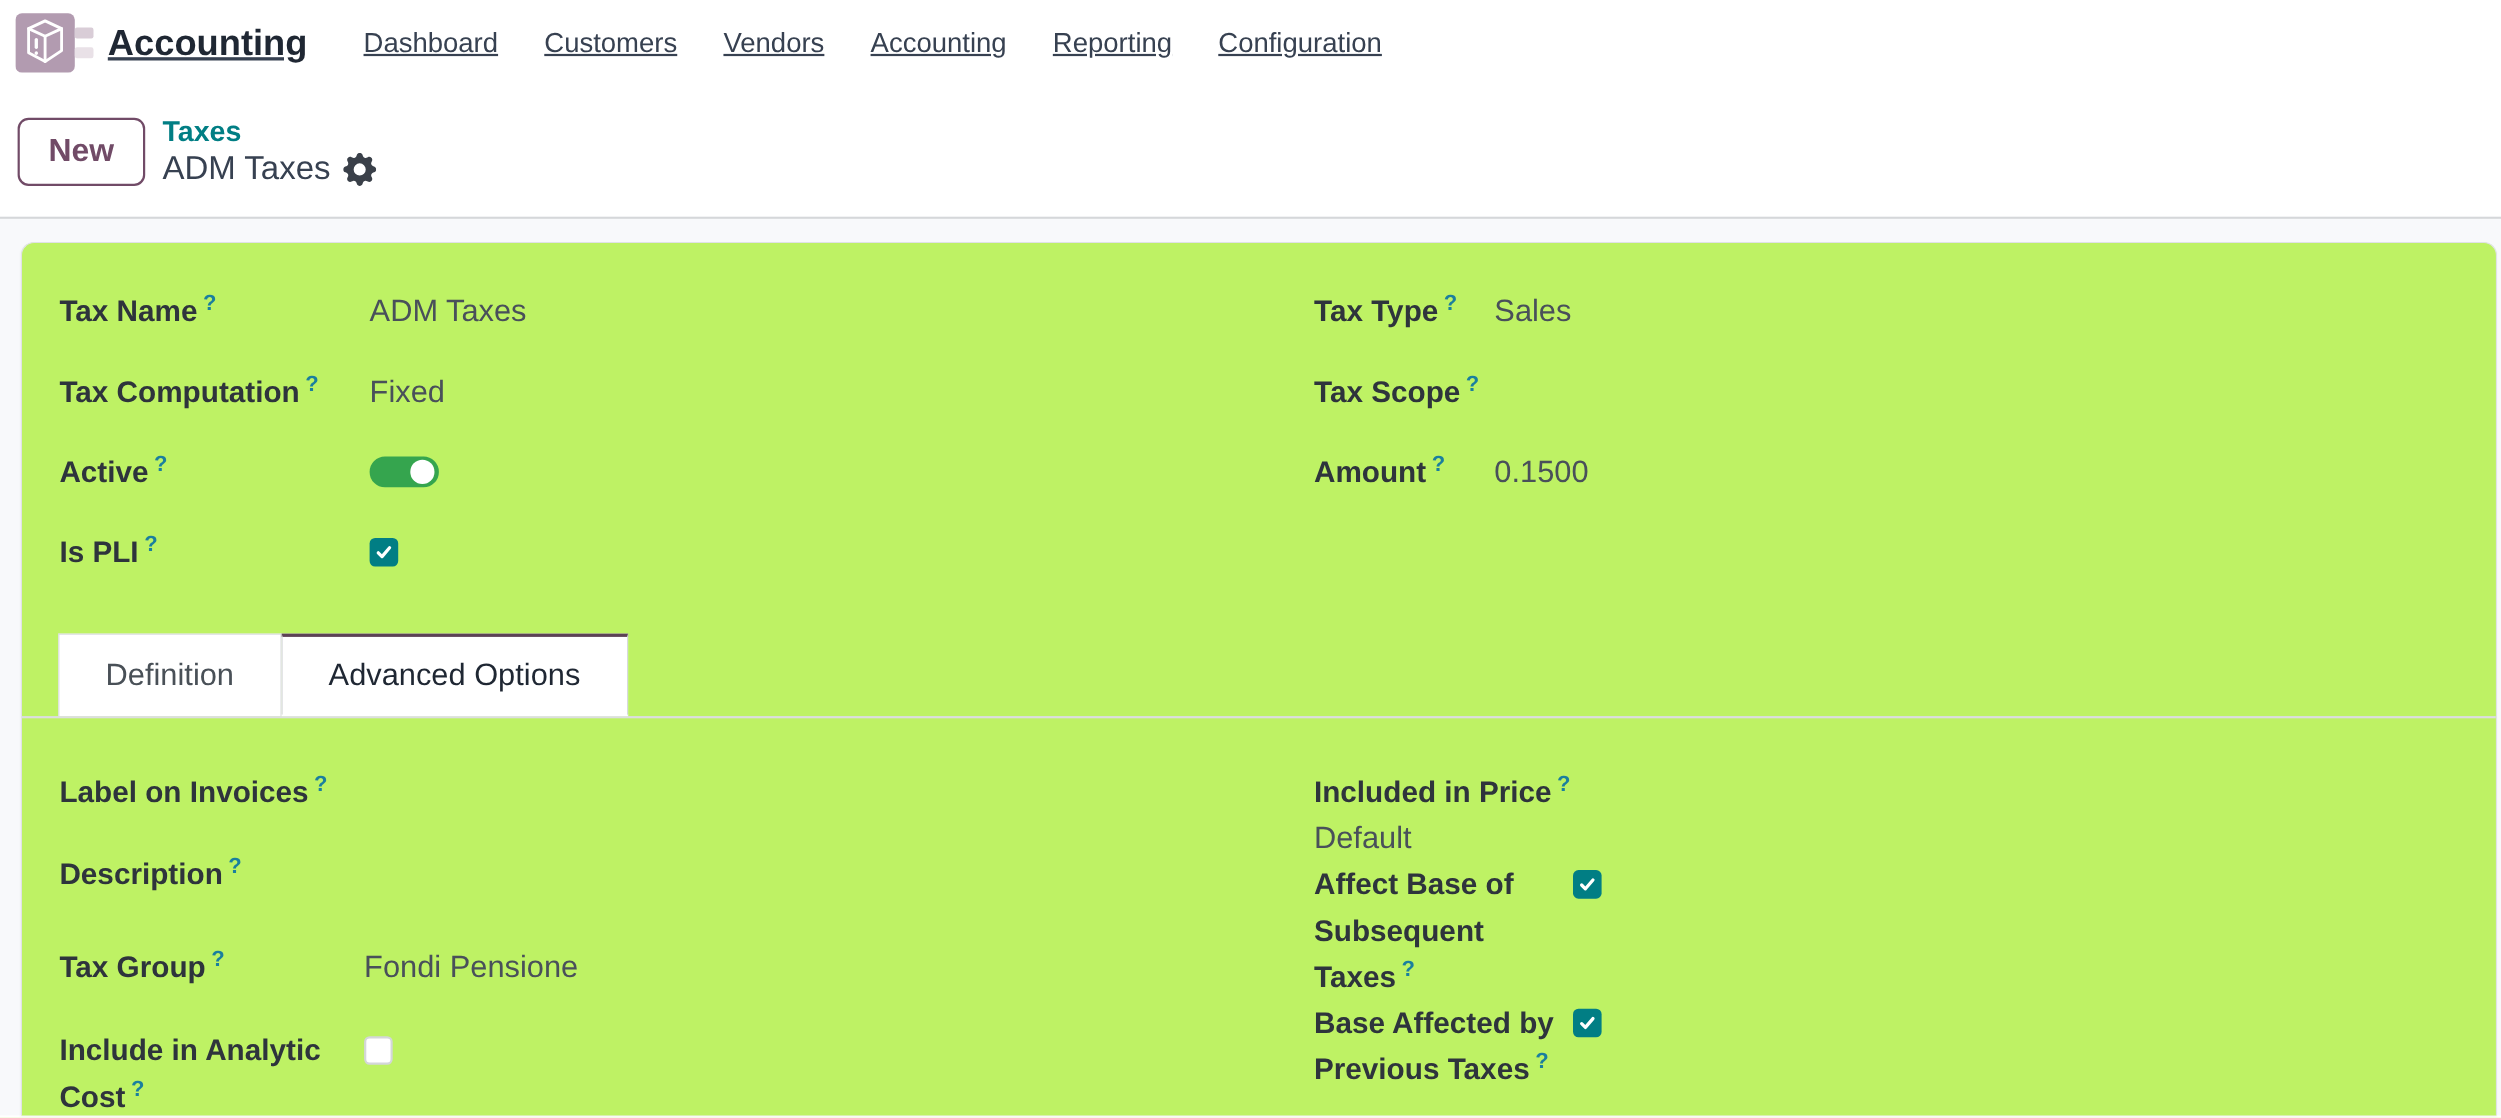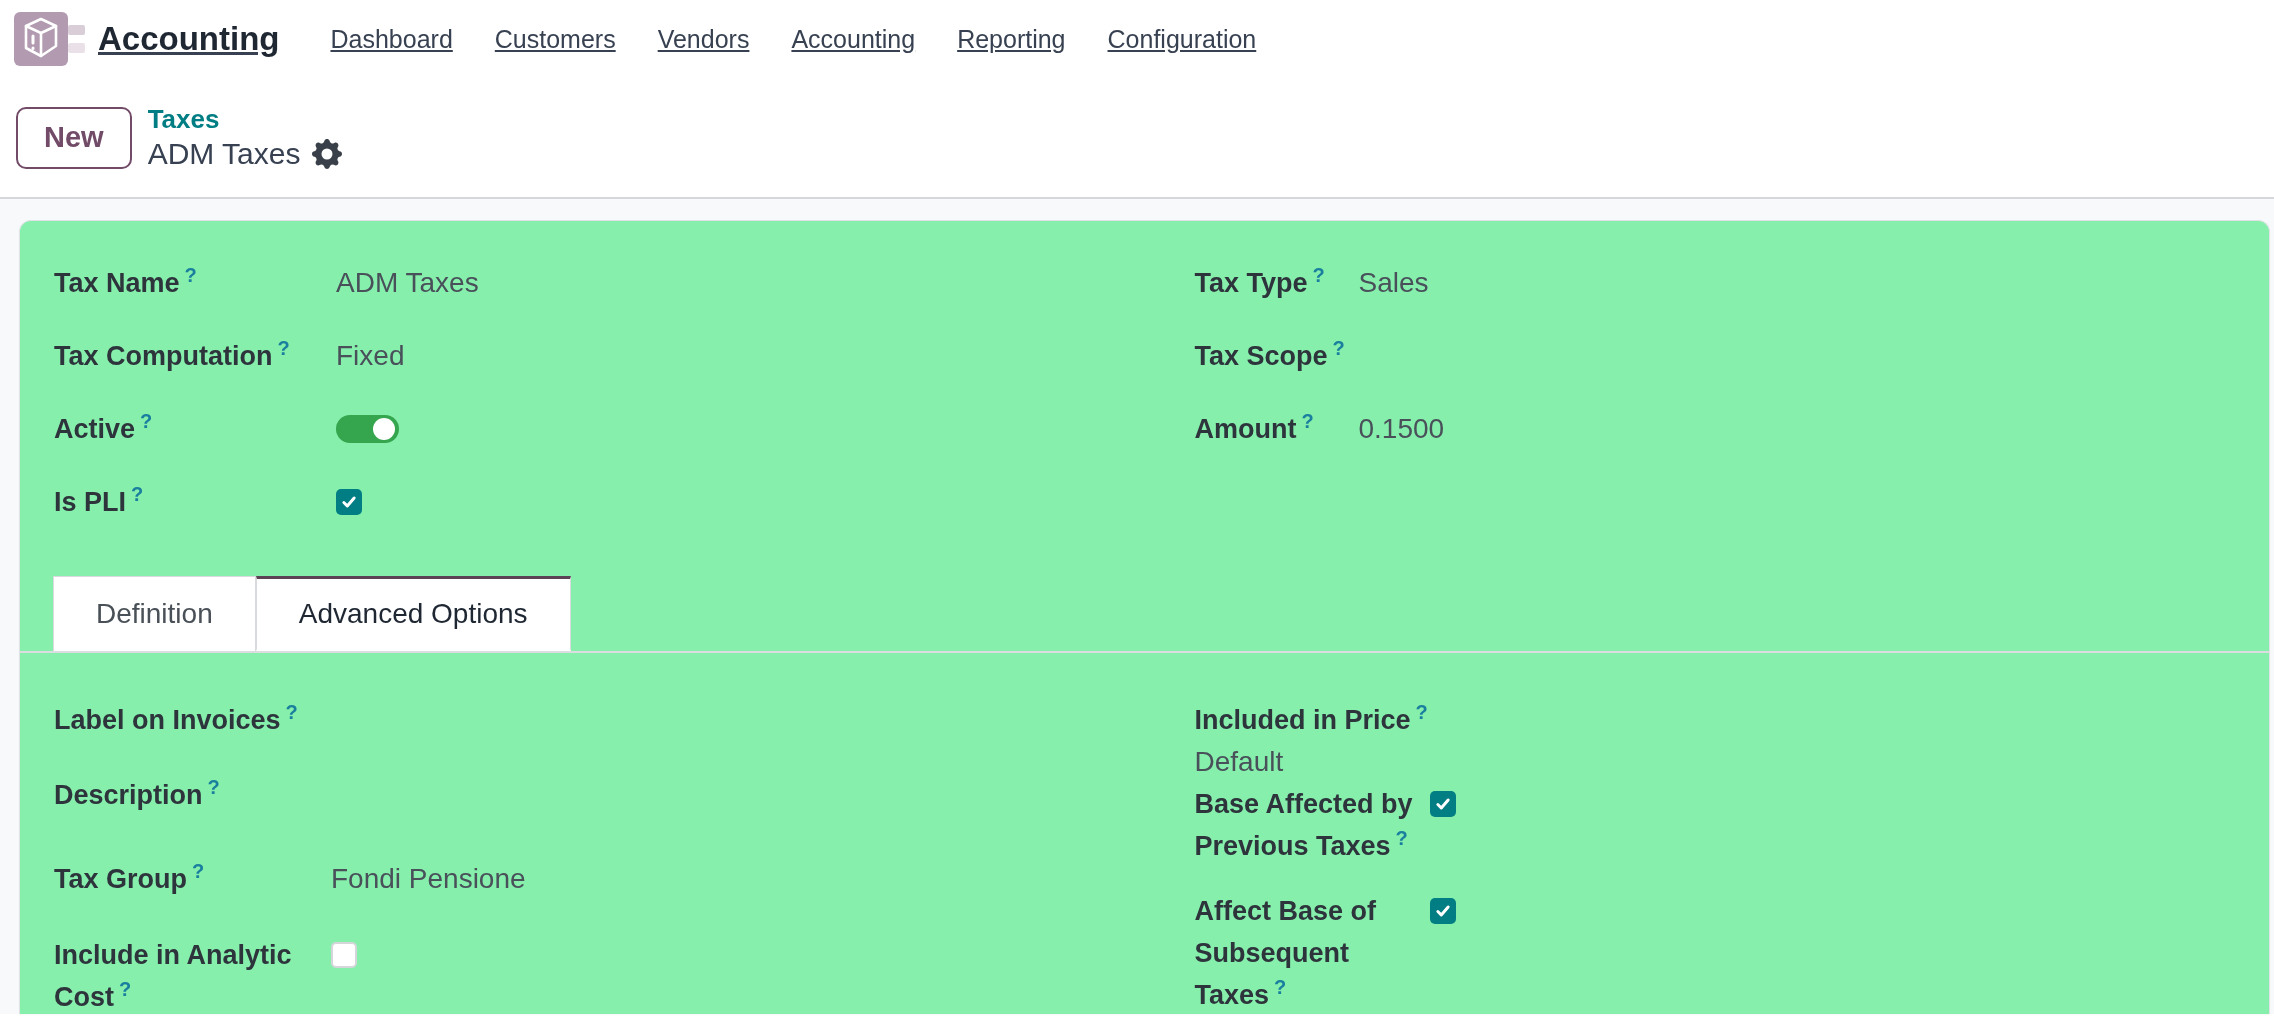--- a/index.html
+++ b/index.html
@@ -20,21 +20,21 @@
     font-size:29px; border-radius:10px; height:62px; padding:0 26px; cursor:pointer;
     font-family:inherit; }
   .crumbs { margin-left:16px; display:flex; flex-direction:column; justify-content:center; }
   .crumb-parent { color:#017e84; font-size:26px; font-weight:600; line-height:32px; cursor:pointer; }
   .crumb-row { display:flex; align-items:center; gap:12px; }
   .crumb-current { color:#374151; font-size:30px; line-height:38px; }
   .gear-btn { width:32px; height:32px; display:flex; align-items:center; cursor:pointer; }
 
   
   .content { background:#f8f9fb; height:815px; padding:21px 4px 0 19px; }
-  .card { background:#86efac; border:1px solid #e0e2e6; border-bottom:none;
+  .card { background:#bef264; border:1px solid #e0e2e6; border-bottom:none;
     border-radius:12px 12px 0 0; height:100%; padding:41px 34px 0 34px;
     box-shadow:0 1px 2px rgba(0,0,0,.04); overflow:hidden; }
 
   .form-grid { display:grid; grid-template-columns:1fr 1fr; column-gap:100px; }
   .f-row { display:flex; align-items:flex-start; min-height:73px; }
   .f-lbl { font-size:27px; font-weight:700; color:#2e343c; line-height:42px; flex:none; }
   .col-tl .f-lbl { width:282px; }
   .col-tr .f-lbl { width:164px; }
   .col-bl .f-lbl { width:277px; }
   .col-br .f-lbl { width:235px; }
@@ -188,36 +188,36 @@
         <div class="f-row">
           <div class="f-lbl"><span>Include in Analytic Cost</span><sup class="help">?</sup></div>
           <div class="cbx unchecked"></div>
         </div>
       </div>
       <div class="col-br">
         <div class="f-row r-h73">
           <div class="f-lbl"><span>Included in Price</span><sup class="help">?</sup></div>
           <div class="f-val">Default</div>
         </div>
+        <div class="f-row r-h112">
+          <div class="f-lbl"><span>Affect Base of Subsequent Taxes</span><sup class="help">?</sup></div>
+          <div class="cbx checked">
+            <svg width="16" height="16" viewBox="0 0 14 14">
+                <path d="M2.5 7.5 5.5 10.5 11.5 3.5" stroke="#fff" stroke-width="2.6" fill="none" stroke-linecap="round" stroke-linejoin="round"></path>
+              </svg>
+          </div>
+        </div>
         <div class="f-row r-h107">
           <div class="f-lbl"><span>Base Affected by Previous Taxes</span><sup class="help">?</sup></div>
           <div class="cbx checked">
             <svg width="16" height="16" viewBox="0 0 14 14">
                 <path d="M2.5 7.5 5.5 10.5 11.5 3.5" stroke="#fff" stroke-width="2.6" fill="none" stroke-linecap="round" stroke-linejoin="round"></path>
               </svg>
           </div>
         </div>
-        <div class="f-row r-h112">
-          <div class="f-lbl"><span>Affect Base of Subsequent Taxes</span><sup class="help">?</sup></div>
-          <div class="cbx checked">
-            <svg width="16" height="16" viewBox="0 0 14 14">
-                <path d="M2.5 7.5 5.5 10.5 11.5 3.5" stroke="#fff" stroke-width="2.6" fill="none" stroke-linecap="round" stroke-linejoin="round"></path>
-              </svg>
-          </div>
-        </div>
         <div class="f-row">
           <div class="f-lbl"><span>Tax Exigibility</span><sup class="help">?</sup></div>
           <div class="radio-row">
             <div class="radio"></div>
             <div class="radio-lbl">Based on Invoice</div>
           </div>
         </div>
       </div>
     </div>
 

